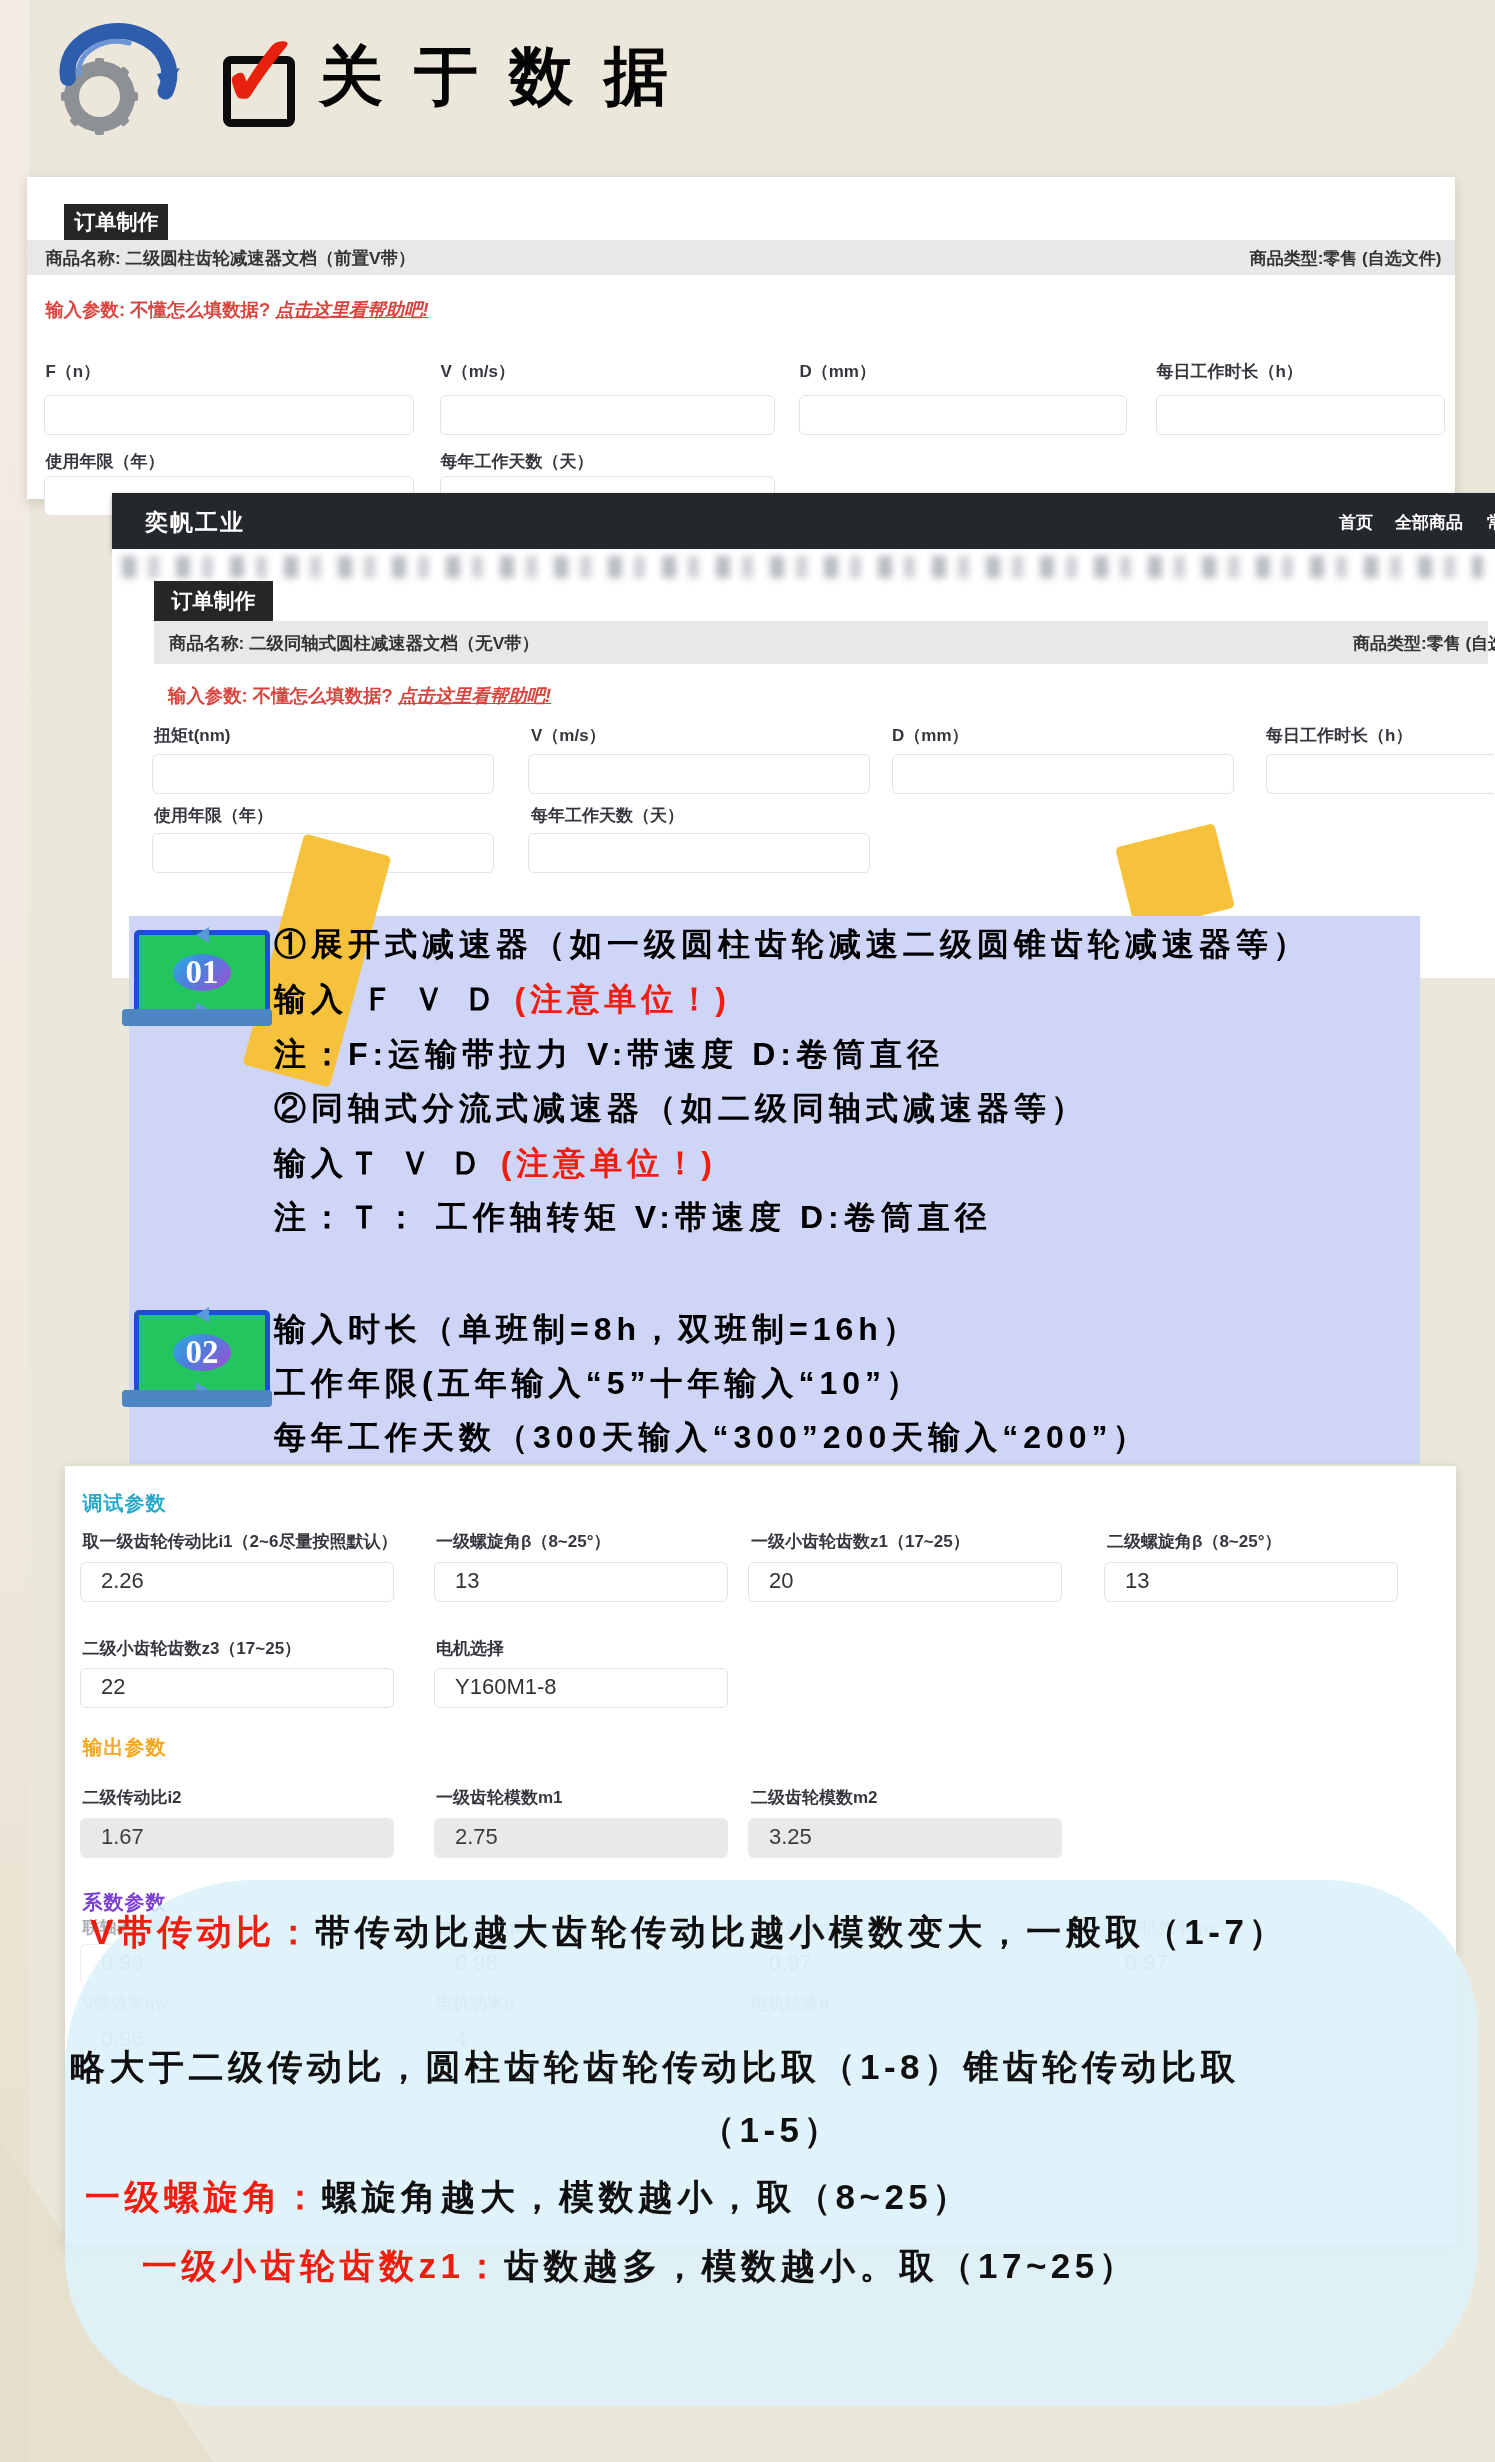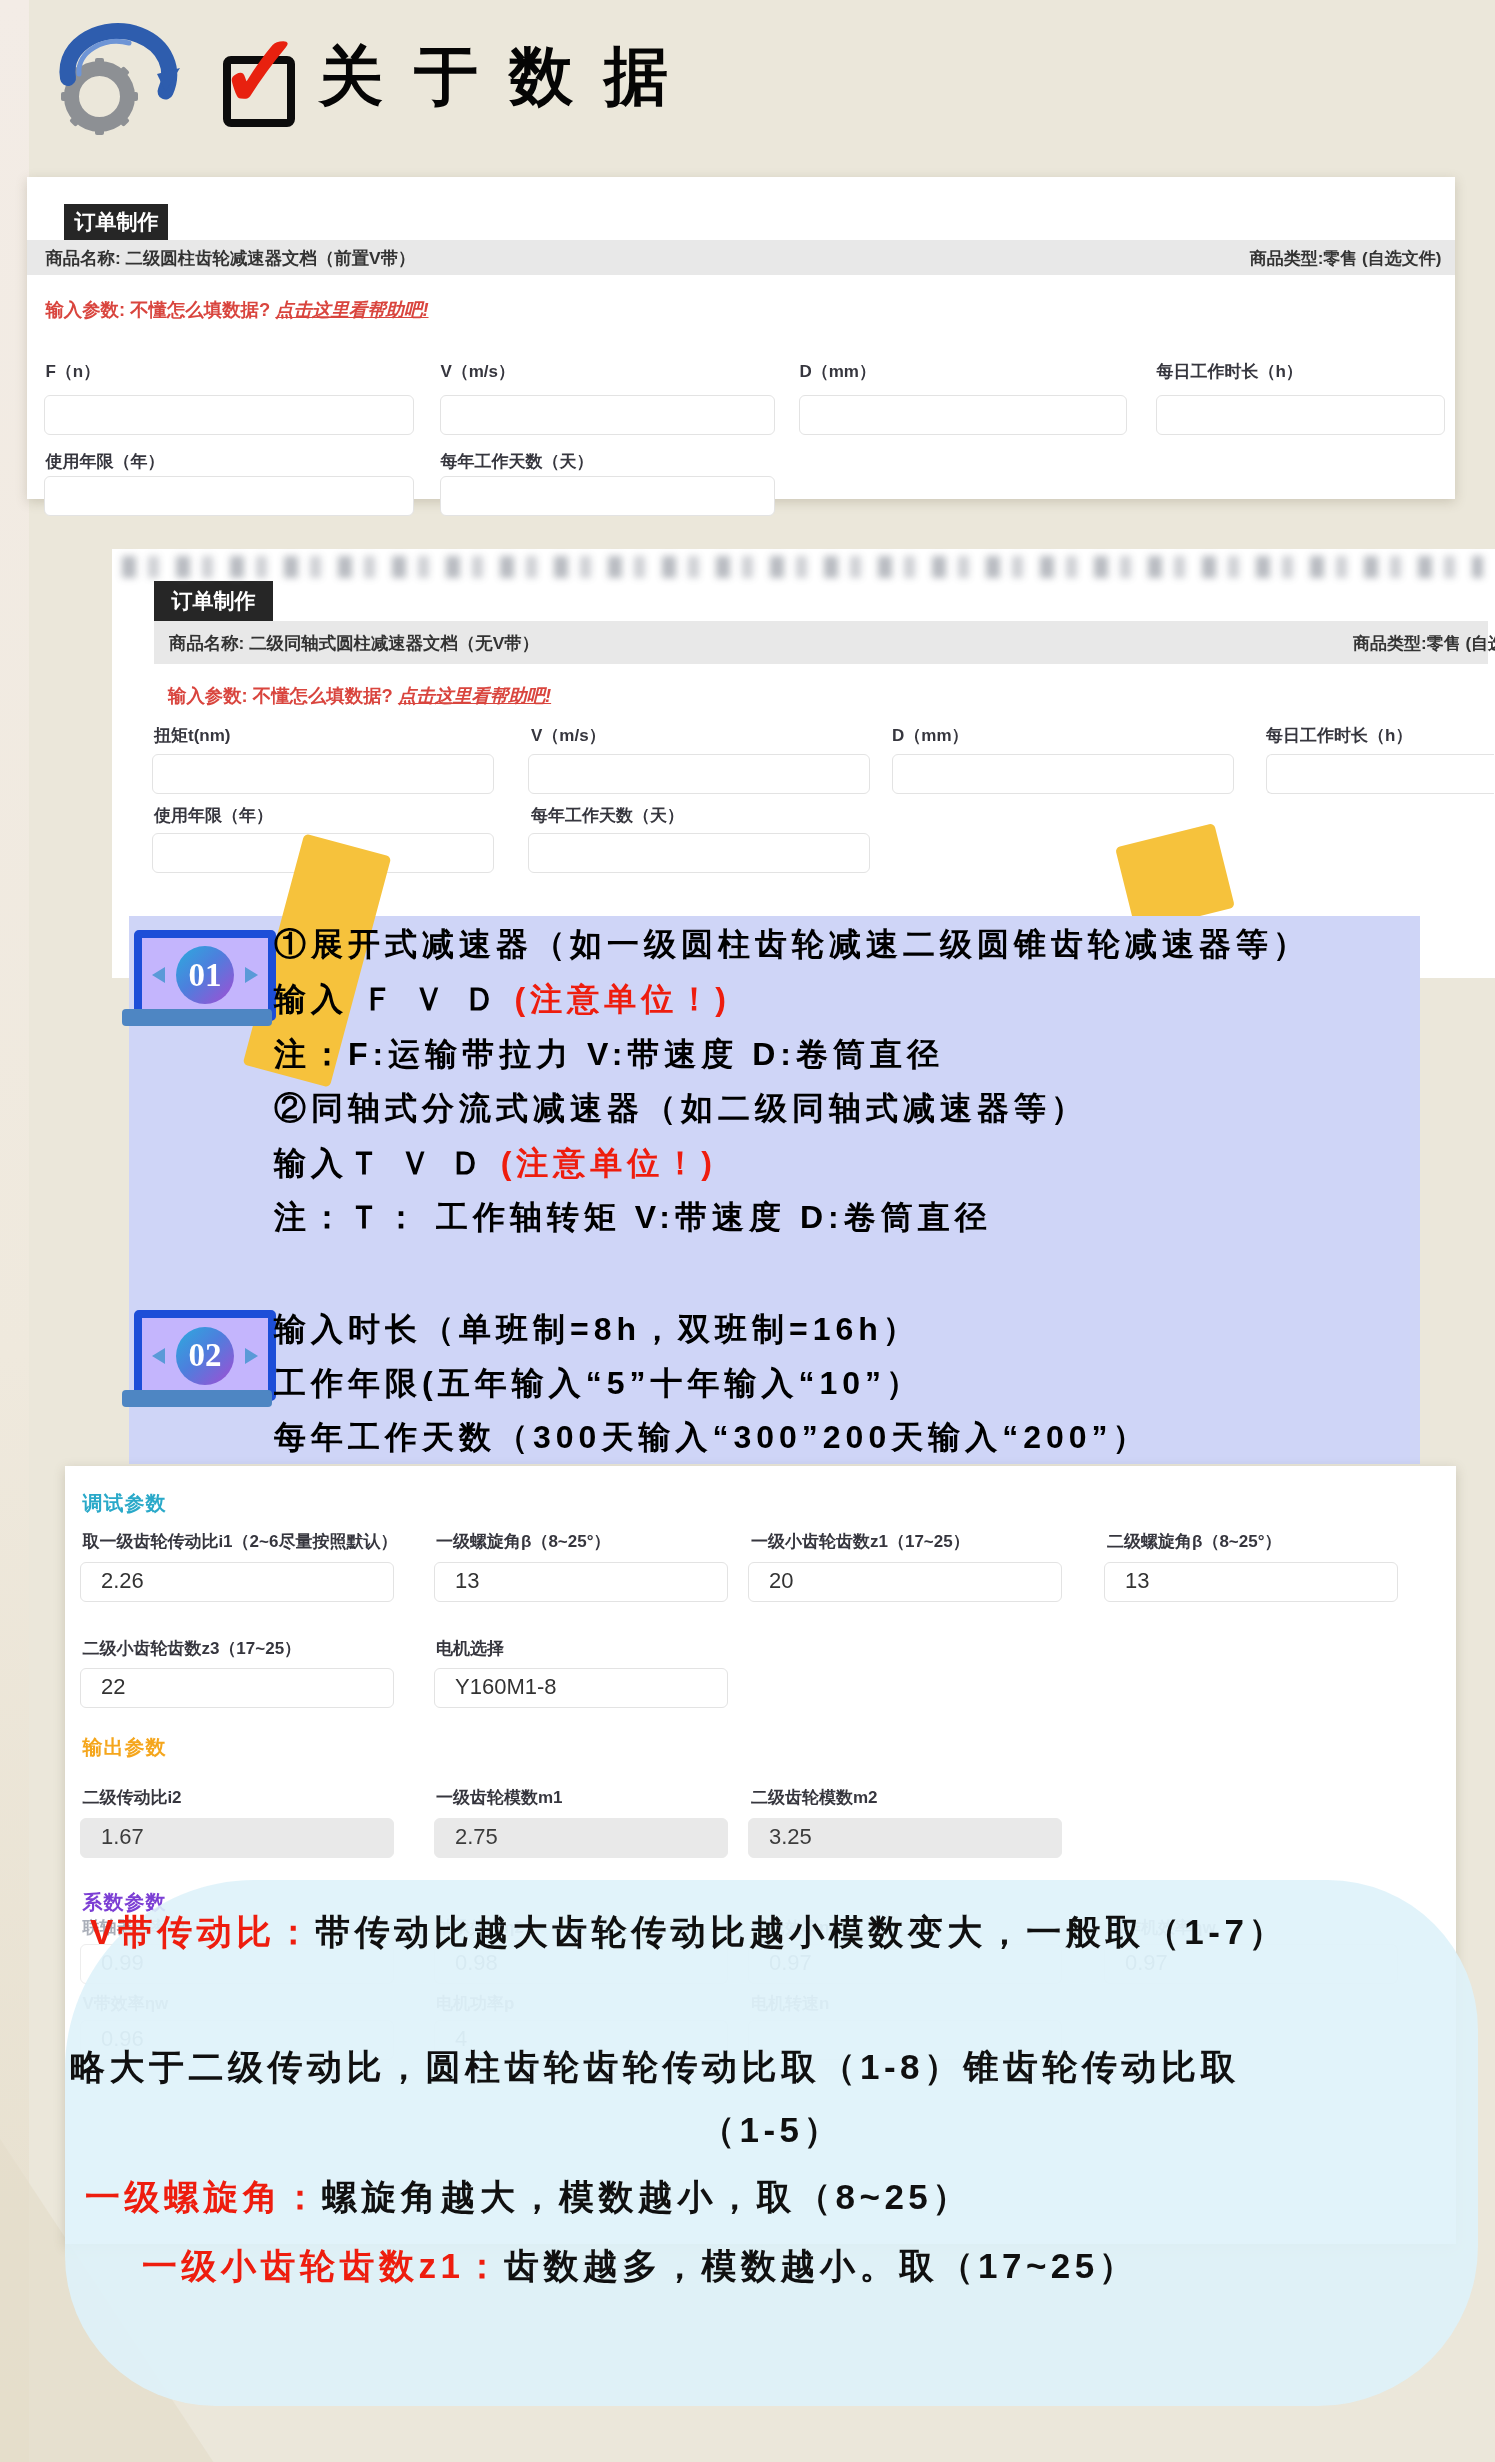--- a/index.html
+++ b/index.html
@@ -33,22 +33,22 @@
   .brand{position:absolute;left:33px;top:50%;transform:translateY(-50%);color:#fff;font-size:23px;font-weight:700;letter-spacing:2px;}
   .navitem{position:absolute;top:50%;transform:translateY(-50%);color:#fff;font-size:17px;font-weight:600;white-space:nowrap;}
   .blurstrip{position:absolute;left:122px;top:556px;width:1361px;height:22px;filter:blur(3.5px);opacity:.75;
     background:repeating-linear-gradient(90deg,rgba(110,116,128,.65) 0 14px,rgba(110,116,128,0) 14px 26px,rgba(110,116,128,.45) 26px 37px,rgba(110,116,128,0) 37px 54px);}
   
   .hl{position:absolute;background:#f6c23c;border-radius:5px;}
   
   .bluebox{position:absolute;left:129px;top:916px;width:1291px;height:548px;background:#cfd5f7;}
   .bl{position:absolute;font-size:32px;font-weight:900;color:#000;letter-spacing:5px;white-space:nowrap;line-height:1.2;}
   .rd{color:#ee1d0e;text-align:right;}
-  .badge{position:absolute;width:126px;height:75px;background:#c4b5fd;border:8px solid #1d4ed8;border-radius:5px;
-    display:flex;align-items:center;justify-content:center;gap:11px;box-sizing:content-box;}
+  .badge{position:absolute;width:126px;height:75px;background:#22c55e;border:5px solid #1d4ed8;border-radius:5px;
+    display:flex;align-items:center;justify-content:center;gap:11px;box-sizing:content-box;flex-direction:column;}
   .badge .circ{width:58px;height:58px;border-radius:50%;background:linear-gradient(135deg,#2fa7de 5%,#4d7fdd 45%,#9b51d4 95%);
     color:#fff;font-family:"Liberation Serif",serif;font-size:33px;font-weight:700;display:flex;align-items:center;justify-content:center;}
   .arrowL{width:0;height:0;border-top:8.5px solid transparent;border-bottom:8.5px solid transparent;border-right:13px solid #5a9ad8;}
   .arrowR{width:0;height:0;border-top:8.5px solid transparent;border-bottom:8.5px solid transparent;border-left:13px solid #5a9ad8;}
   .badgebase{position:absolute;width:150px;height:17px;background:#4e86c3;border-radius:4px;}
   
   .sect{position:absolute;font-size:20px;font-weight:800;letter-spacing:1px;white-space:nowrap;}
   
   .overlay{position:absolute;left:65px;top:1880px;width:1413px;height:526px;background:rgba(222,242,249,.90);
     border-radius:189px 150px 160px 150px;}
@@ -118,20 +118,26 @@
     <div class="ibox" style="left:17px;top:218px;width:370px;"></div>
     <div class="ibox" style="left:413px;top:218px;width:335px;"></div>
     <div class="ibox" style="left:772px;top:218px;width:328px;"></div>
     <div class="ibox" style="left:1129px;top:218px;width:289px;"></div>
     <div class="flabel" style="left:18px;top:273px;">使用年限（年）</div>
     <div class="flabel" style="left:413px;top:273px;">每年工作天数（天）</div>
     <div class="ibox" style="left:17px;top:299px;width:370px;"></div>
     <div class="ibox" style="left:413px;top:299px;width:335px;"></div>
   </div>
 
+  <div class="navbar">
+    <span class="brand">奕帆工业</span>
+    <span class="navitem" style="left:1227px;">首页</span>
+    <span class="navitem" style="left:1283px;">全部商品</span>
+    <span class="navitem" style="left:1375px;">常见问题</span>
+  </div>
 
   <div class="panel" style="left:112px;top:549px;width:1383px;height:429px;box-shadow:none;">
     <div class="tab" style="left:42px;top:32px;width:119px;height:40px;">
       <span>订单制作</span>
     </div>
     <div class="graybar" style="left:42px;top:72px;width:1334px;height:43px;">
       <span class="gb-left" style="left:15px;">商品名称: 二级同轴式圆柱减速器文档（无V带）</span>
       <span class="gb-right" style="left:1199px;">商品类型:零售 (自选文件)</span>
     </div>
     <div class="help" style="left:56px;top:134px;">

